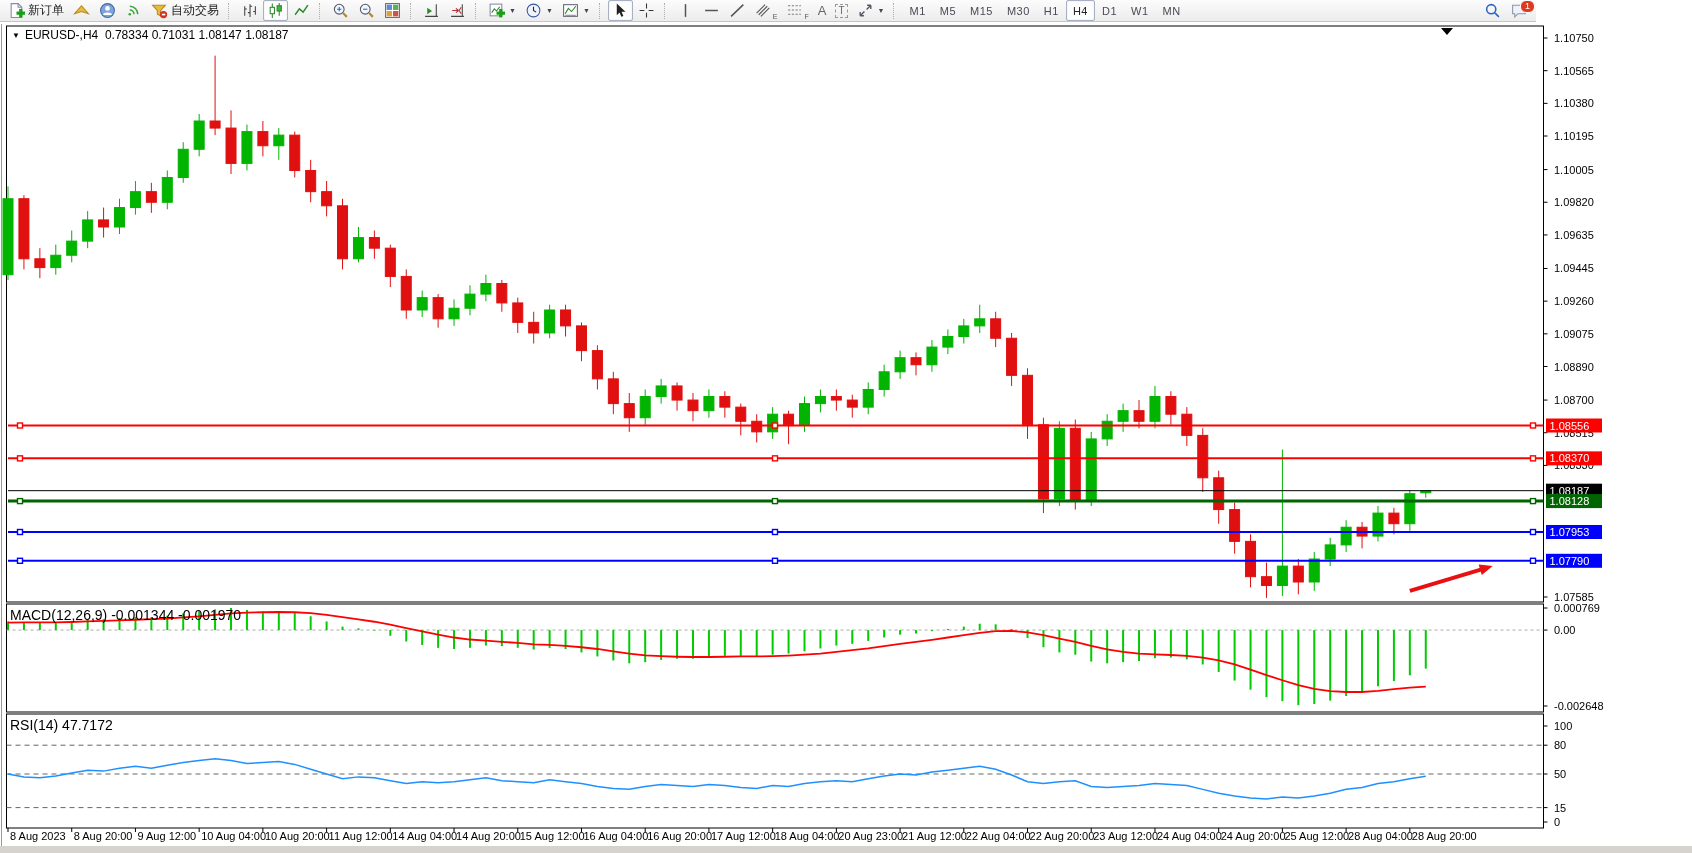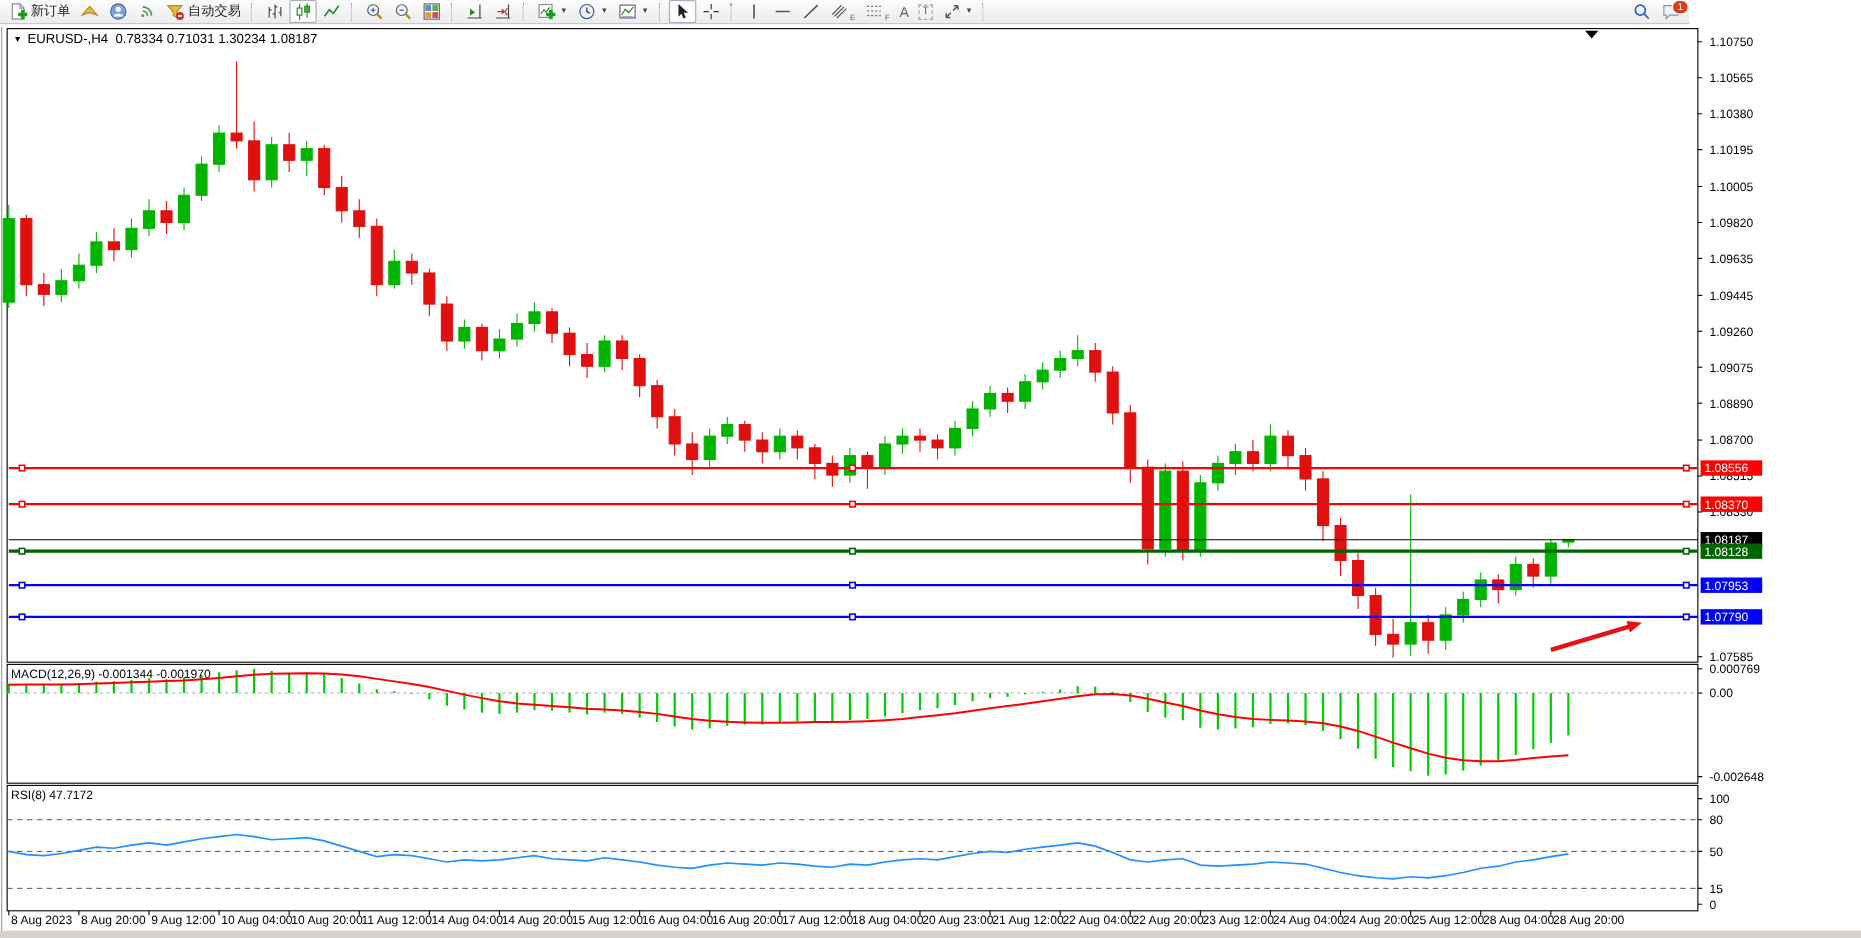--- a/index.html
+++ b/index.html
@@ -14,21 +14,21 @@
   .sep{width:3px;height:16px;border-left:1px dotted #adadad;margin:0 4px;}
   .tf{font-size:11px;color:#4a4a55;padding:0 6px;letter-spacing:0.5px;}
   .tf.pressed{color:#222;}
   .caret{font-size:7px;color:#445;margin-left:1px;line-height:1;}
   .spacer{flex:1;}
   .notif{position:relative;}
   .badge{position:absolute;top:-1px;right:-4px;min-width:11px;height:11px;border-radius:6px;
     background:#e03a1e;color:#fff;font-size:9px;line-height:11px;text-align:center;
     padding:0 1px;border:1px solid #fff;}
   #chart-svg{position:absolute;left:0;top:22px;}
-  .overlay-label{position:absolute;font-size:11px;color:#000;white-space:pre;z-index:5;}
+  .overlay-label{position:absolute;font-size:14px;color:#000;white-space:pre;z-index:5;}
   #hdr{left:12px;top:28px;font-size:12px;}
   #hdr .dd{font-size:8px;margin-right:5px;vertical-align:1px;}
   #macd-label{left:10px;top:607px;}
   #rsi-label{left:10px;top:717px;}
 </style>
 </head>
 <body>
 
 <div class="toolbar">
   <div class="tbtn">
@@ -256,20 +256,31 @@
     <span>
       <svg width="17" height="17" viewBox="0 0 16 16">
           <path d="M3 13l4-4M3 13v-3.5M3 13h3.5M13 3L9 7M13 3v3.5M13 3H9.5" stroke="#556" fill="none" stroke-width="1.3"></path>
         </svg>
     </span>
     <span class="caret">▼</span>
   </div>
 
   <div class="sep"></div>
 
+  <div style="display:flex;align-items:center" id="tf-group">
+      <div class="tbtn tf">M1</div>
+      <div class="tbtn tf">M5</div>
+      <div class="tbtn tf">M15</div>
+      <div class="tbtn tf">M30</div>
+      <div class="tbtn tf">H1</div>
+      <div class="tbtn tf pressed">H4</div>
+      <div class="tbtn tf">D1</div>
+      <div class="tbtn tf">W1</div>
+      <div class="tbtn tf">MN</div>
+    </div>
 
   <div class="spacer"></div>
 
   <div class="tbtn">
     <span>
       <svg width="17" height="17" viewBox="0 0 16 16" fill="none" stroke="#2a66c8" stroke-width="1.5">
           <circle cx="6.8" cy="6.8" r="4.3"></circle>
           <line x1="10.2" y1="10.2" x2="14" y2="14"></line>
         </svg>
     </span>
@@ -703,16 +714,16 @@
       <text x="1554" y="756">50</text>
       <line x1="1543.5" y1="785.6" x2="1547.5" y2="785.6" stroke="#000"></line>
       <text x="1554" y="789.6">15</text>
       <line x1="1543.5" y1="800" x2="1547.5" y2="800" stroke="#000"></line>
       <text x="1554" y="804">0</text>
     </g>
     <line x1="1409.84" y1="568.8183254344378" x2="1484.0520155846966" y2="546.6659023720556" stroke="#E81010" stroke-width="4"></line>
     <polygon points="1492.676,544.0916271721973 1481.7923018000308,553.0802373813448 1478.6459654446483,542.5398119848629" fill="#E81010"></polygon>
   </svg>
 
-<div class="overlay-label" id="hdr"><span class="dd">▼</span><span>EURUSD-,H4</span>&nbsp;&nbsp;<span>0.78334</span> <span>0.71031</span> <span>1.30234</span> <span>1.08187</span></div>
+<div class="overlay-label" id="hdr"><span class="dd">▼</span><span>EURUSD-,H4</span>&nbsp;&nbsp;<span>0.78334</span> <span>0.71031</span> <span>1.08147</span> <span>1.08187</span></div>
 
 <div class="overlay-label" id="macd-label">MACD(12,26,9) -0.001344 -0.001970</div>
-<div class="overlay-label" id="rsi-label">RSI(8) 47.7172</div>
+<div class="overlay-label" id="rsi-label">RSI(14) 47.7172</div>
 
 </body></html>

